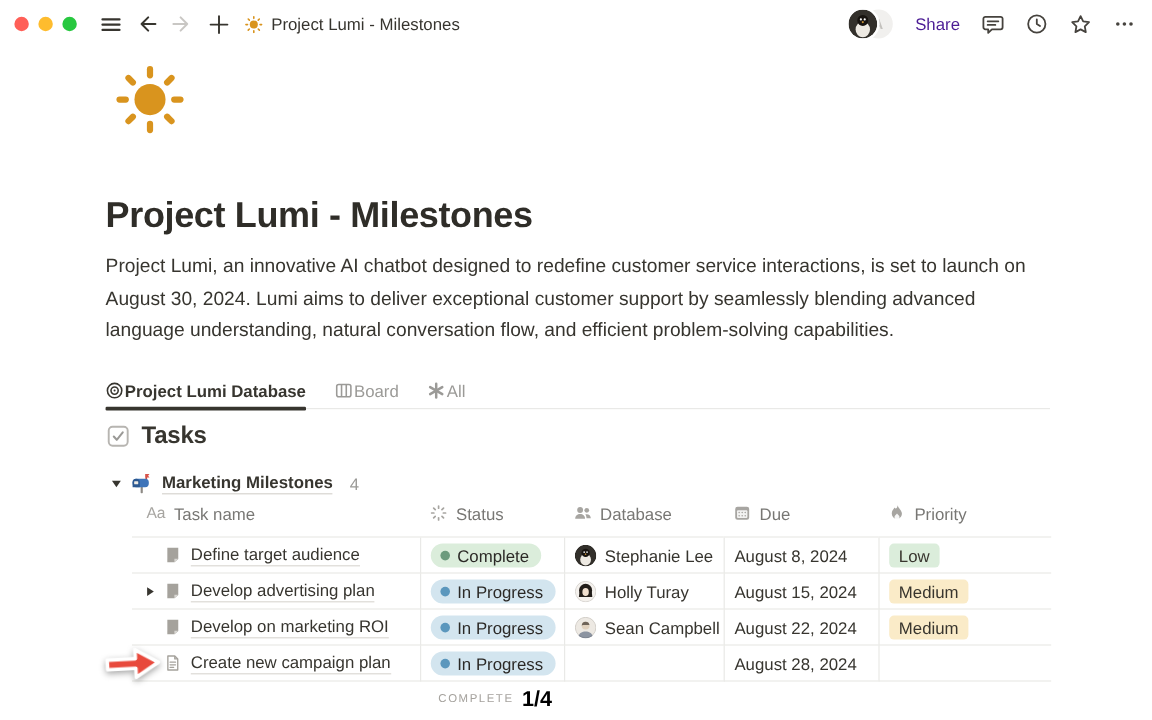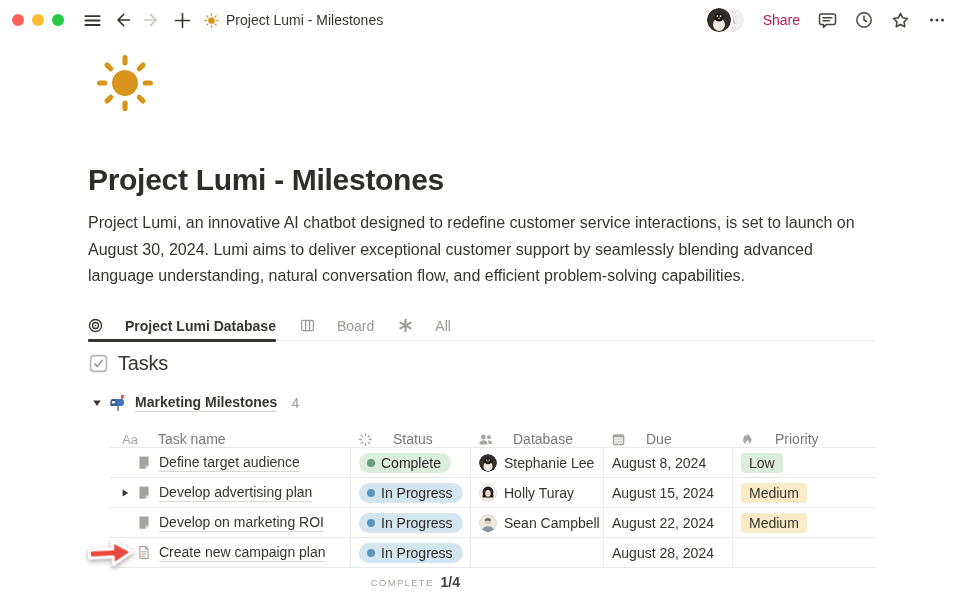--- a/index.html
+++ b/index.html
@@ -9,72 +9,72 @@
 
   
   .titlebar { position:absolute; top:0; left:0; right:0; height:40px; }
   .tb-left { position:absolute; left:12px; top:0; height:40px; display:flex; align-items:center; }
   .lights { display:flex; gap:8px; margin-right:16px; }
   .light { width:12px; height:12px; border-radius:50%; }
   .light.red{background:#FF5F57}.light.yellow{background:#FEBC2E}.light.green{background:#28C840}
   .tb-btn { display:inline-flex; align-items:center; justify-content:center; width:24px; height:24px; margin-right:6px; }
   .tb-title { display:flex; align-items:center; gap:7px; margin-left:4px; font-size:14px; color:#37352F; }
   .tb-right { position:absolute; right:14px; top:0; height:40px; display:flex; align-items:center; gap:18px; }
-  .share { font-size:14px; color:#be185d; }
+  .share { font-size:14px; color:#4c1d95; }
   .avatar-stack { position:relative; width:38px; height:24px; }
   .avatar-letter { position:absolute; left:13px; top:0; width:24px; height:24px; border-radius:50%;
     background:#F1F0EE; color:#C3C1BD; font-size:12px; font-weight:600; display:flex; align-items:center; justify-content:center; }
   .avatar-front { position:absolute; left:0; top:0; width:24px; height:24px; border-radius:50%;
     box-shadow:0 0 0 2px #fff; overflow:hidden; }
 
   
   .page-emoji { position:absolute; left:96px; top:54px; width:58px; height:58px; }
   .page-title { position:absolute; left:88px; top:161px; font-size:30px; line-height:38px; font-weight:700;
     letter-spacing:-0.3px; color:#2F2D28; }
   .page-desc { position:absolute; left:88px; top:210px; width:792px; font-size:16px; line-height:26.5px; color:#37352F; }
 
   
   .tabs { position:absolute; left:88px; top:311px; width:787px; height:30px; display:flex; align-items:center; gap:24px;
     border-bottom:1px solid #E9E9E7; }
-  .tab { position:relative; height:30px; display:inline-flex; align-items:center; gap:22px; font-size:14px; color:#9B9A97; }
+  .tab { position:relative; height:30px; display:inline-flex; align-items:center; gap:1px; font-size:14px; color:#9B9A97; }
   .tab.active { color:#37352F; font-weight:600; }
   .tab.active::after { content:""; position:absolute; left:0; right:0; bottom:-1px; height:2.5px; background:#37352F; border-radius:1px; }
 
   
   .tasks-head { position:absolute; left:89px; top:352px; display:flex; align-items:center; gap:10px; }
-  .tasks-head .h2 { font-size:20px; font-weight:400; letter-spacing:-0.2px; }
+  .tasks-head .h2 { font-size:20px; font-weight:700; letter-spacing:-0.2px; }
   .group-row { position:absolute; left:89px; top:394px; display:flex; align-items:center; }
   .group-caret { width:16px; display:flex; justify-content:center; margin-right:4px; }
   .group-emoji { width:18px; height:18px; margin-right:8px; }
   .group-name { font-size:14px; font-weight:600; border-bottom:1px solid #D6D4CF; padding-bottom:1px; }
   .group-count { font-size:14px; color:#9B9A97; margin-left:14px; }
 
   
   .table { position:absolute; left:110px; top:420px; width:766px; }
   .thead, .trow { display:flex; }
-  .hcell { height:28px; display:flex; align-items:flex-end; gap:20px; padding:0 8px; font-size:14px; color:#787774;
+  .hcell { height:28px; display:flex; align-items:flex-start; gap:7px; padding:0 8px; font-size:14px; color:#787774;
     border-bottom:1px solid #E9E9E7; }
   .cell { height:30px; display:flex; align-items:center; padding:0 8px; font-size:14px; color:#37352F;
     border-bottom:1px solid #E9E9E7; overflow:hidden; white-space:nowrap; }
   .trow .cell + .cell { border-left:1px solid #E9E9E7; }
   .col1{width:240px} .col2{width:120px} .col3{width:133px} .col4{width:129px} .col5{width:144px}
   .hcell.col1{padding-left:12px}
   .cell.col1{padding-left:4px}
   .toggle { width:22px; display:flex; justify-content:center; align-items:center; flex:none; }
   .picon { width:16px; display:flex; justify-content:center; align-items:center; margin-right:7px; flex:none; }
   .task-label { font-weight:500; border-bottom:1px solid #DBD9D4; padding-bottom:1px; }
   .pill-status { display:inline-flex; align-items:center; gap:6px; height:20px; padding:0 10px 0 8px;
     border-radius:10px; font-size:14px; color:#2B2926; }
   .dot { width:8px; height:8px; border-radius:50%; flex:none; }
   .avatar { width:18px; height:18px; border-radius:50%; overflow:hidden; margin-right:7px; flex:none; }
   .pill-priority { display:inline-flex; align-items:center; height:20px; padding:0 8px; border-radius:4px;
     font-size:14px; color:#38352E; }
   .tfoot { width:360px; height:28px; display:flex; justify-content:flex-end; align-items:center; gap:7px; padding-right:10px; }
   .tfoot .flabel { font-size:9.5px; letter-spacing:1.3px; color:#A5A29D; font-weight:500; }
-  .tfoot .fvalue { font-size:14px; font-weight:600; color:#404040; }
+  .tfoot .fvalue { font-size:18px; font-weight:600; color:#000000; }
 
   
   .cursor-arrow { position:absolute; left:85px; top:536px; width:52px; height:34px;
     filter:drop-shadow(0 2px 2.5px rgba(0,0,0,0.35)); transform:rotate(-3deg); }
 
   svg { display:block; }
 </style>
 </head>
 <body>
 

